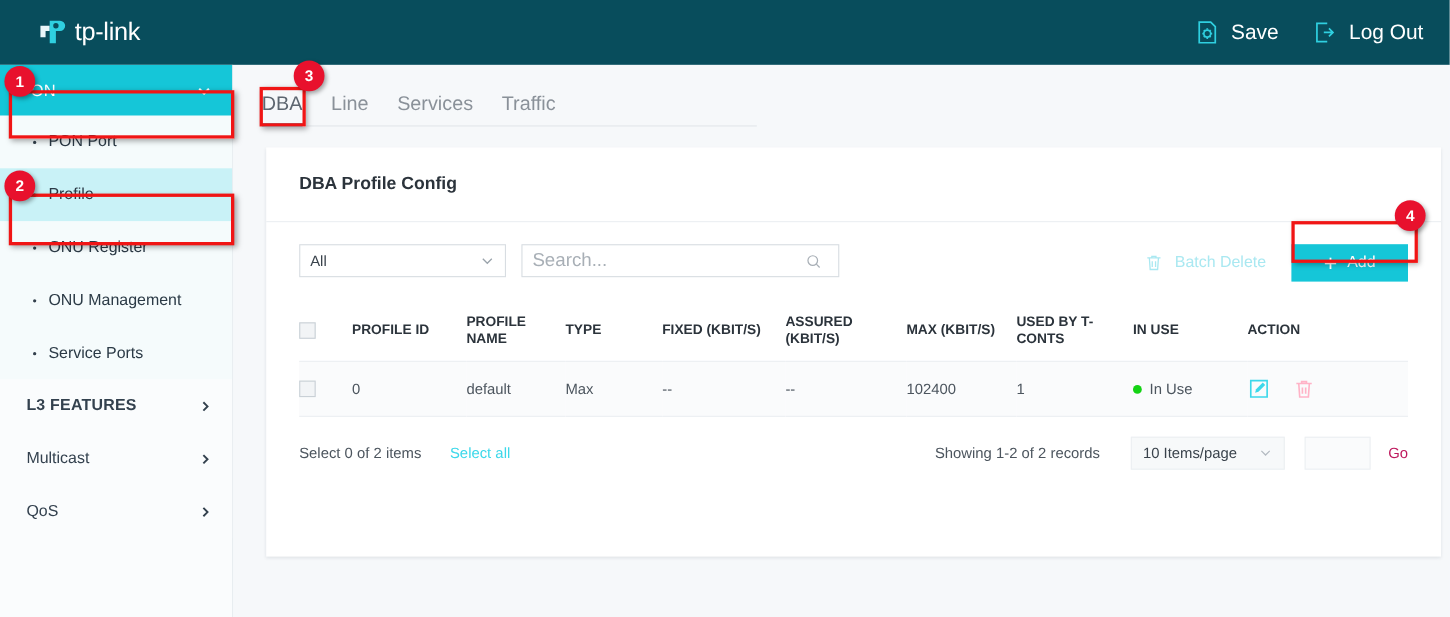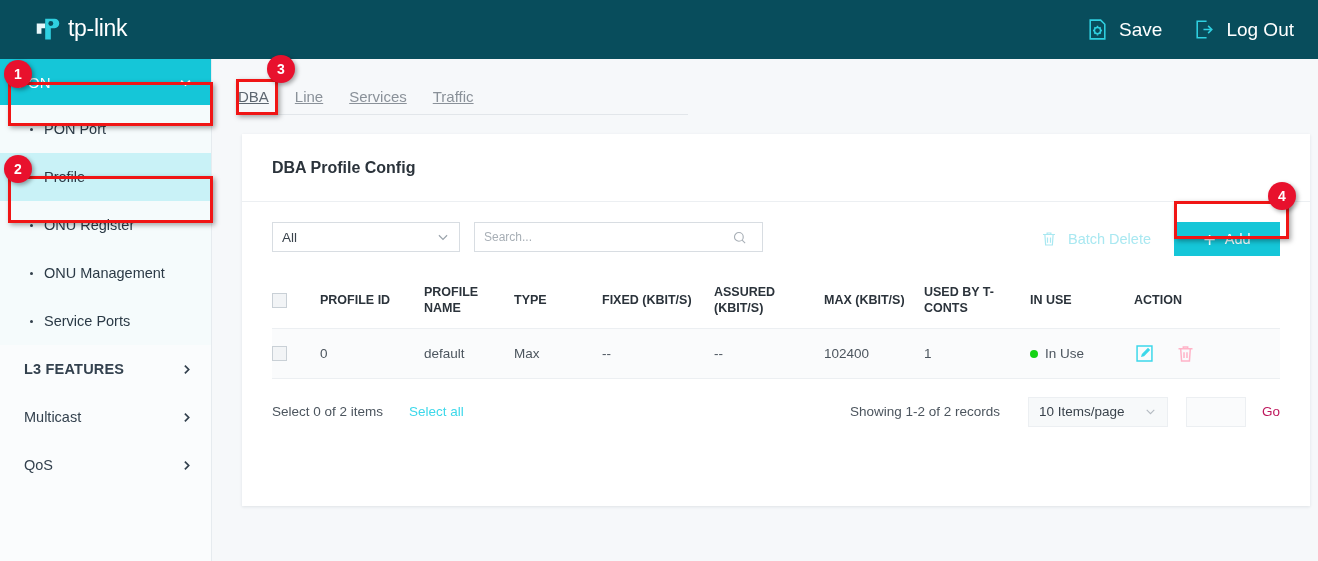--- a/index.html
+++ b/index.html
@@ -51,22 +51,22 @@
   .grp-item .arrow { margin-left: auto; color: #33414e; font-weight: 700; }
 
   
   .content { position: absolute; left: 212px; top: 59px; width: 1106px; height: 502px; background: #f6f8fa; }
   .tabs {
     display: flex; align-items: flex-end; height: 42px;
     margin: 14px 0 0 26px; width: 450px;
     border-bottom: 1px solid #e2e6ea;
   }
   .tab {
-    font-size: 15px; color: #8a9199; padding: 0 0 9px 0; margin-right: 26px;
-    cursor: pointer; position: relative; text-decoration: underline;
+    font-size: 18px; color: #8a9199; padding: 0 0 9px 0; margin-right: 26px;
+    cursor: pointer; position: relative;
   }
   .tab.active { color: #5d6670; }
   .tab.active::after {
     content: ""; position: absolute; left: 0; right: 0; bottom: -1px;
     height: 3px; background: #15c6d8;
   }
   .card {
     position: absolute; left: 30px; top: 75px; width: 1068px; height: 372px;
     background: #ffffff; box-shadow: 0 1px 3px rgba(20,40,60,.10);
   }
@@ -78,21 +78,21 @@
     width: 188px; height: 30px; border: 1px solid #d8dde2; background: #fff;
     display: flex; align-items: center; padding: 0 9px; font-size: 13.5px; color: #3a434c;
     cursor: pointer;
   }
   .select-box .chev-sm { margin-left: auto; color: #9aa3ab; }
   .search-box {
     width: 289px; height: 30px; border: 1px solid #d8dde2; background: #fff;
     display: flex; align-items: center; padding: 0 9px; margin-left: 14px;
   }
   .search-box input {
-    border: none; outline: none; font-size: 12px; color: #0f172a;
+    border: none; outline: none; font-size: 17px; color: #0f172a;
     width: 248px; font-family: "Liberation Sans", sans-serif; background: transparent;
   }
   .search-box input::placeholder { color: #a8afb6; }
   .tool-right { margin-left: auto; display: flex; align-items: center; }
   .batch-del { display: flex; align-items: center; color: #a9e8f1; font-size: 14.5px; cursor: pointer; }
   .batch-del .lbl { margin-left: 10px; }
   .add-btn {
     margin-left: 23px; width: 106px; height: 34px; background: #15c6d8;
     color: #fff; font-size: 14.5px; display: flex; align-items: center;
     justify-content: center; cursor: pointer; border: none;

